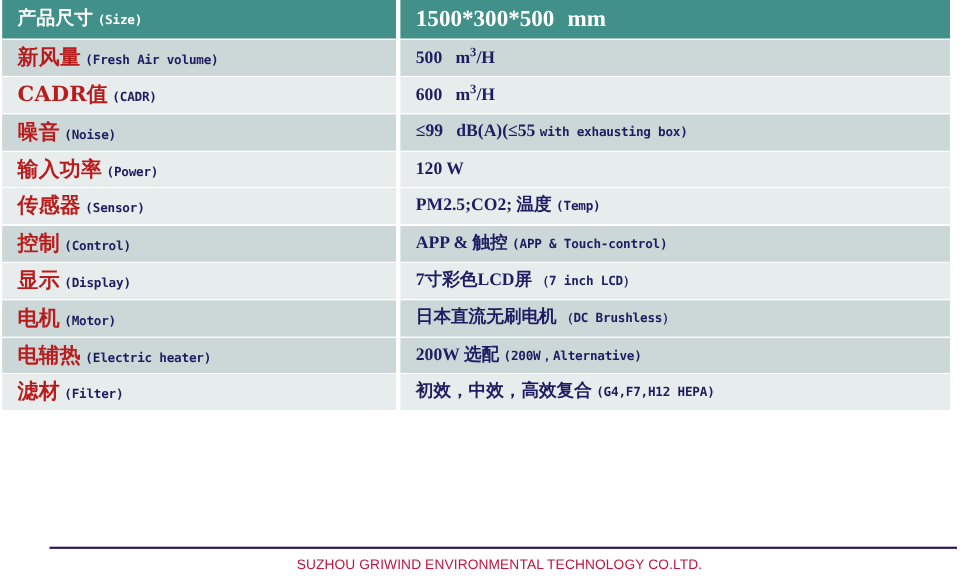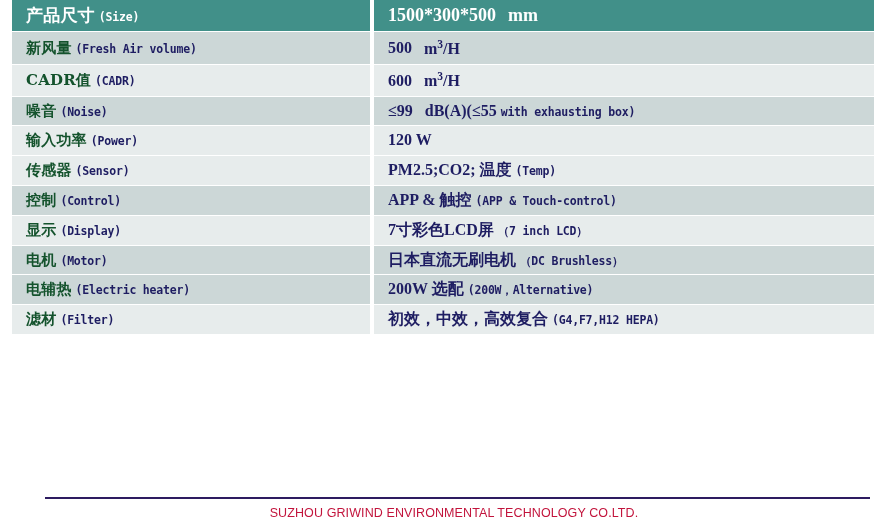--- a/index.html
+++ b/index.html
@@ -19,21 +19,21 @@
     position: relative;
     width: 876px;
     height: 532px;
     background: #ffffff;
     box-sizing: border-box;
   }
 
   
   #spec-table {
     position: absolute;
-    left: 12px;
+    left: 2px;
     top: 0px;
     width: 862px;
     border-collapse: separate;
     border-spacing: 0;
     table-layout: fixed;
   }
 
   #spec-table td {
     vertical-align: middle;
     padding: 0;
@@ -62,23 +62,23 @@
 
   
   tr.r-dark td, tr.r-light td {
     border-bottom: 1px solid #ffffff;
   }
   tr.r-head td { border-bottom: 1px solid #ffffff; }
 
   
   .cn {
     font-family: "DejaVu Serif", "Liberation Serif", serif;
-    font-size: 15px;
+    font-size: 19px;
     font-weight: 600;
-    color: #14532d;
+    color: #b91c1c;
     letter-spacing: 0.2px;
   }
   .en {
     font-family: "DejaVu Sans Mono", "Liberation Mono", monospace;
     font-size: 11.5px;
     font-weight: 700;
     color: #1e1d62;
     letter-spacing: -0.2px;
   }
   .num {
@@ -87,21 +87,21 @@
     font-weight: 700;
     color: #1e1d62;
   }
 
   
   tr.r-head .cn,
   tr.r-head .en,
   tr.r-head .num { color: #ffffff; }
 
   tr.r-head .cn { font-size: 17px; }
-  tr.r-head .num { font-size: 18px; }
+  tr.r-head .num { font-size: 21px; }
 
   .sup { font-size: 0.72em; vertical-align: super; }
 
   
   #footer-rule {
     position: absolute;
     left: 45px;
     top: 497px;
     width: 825px;
     height: 0;

